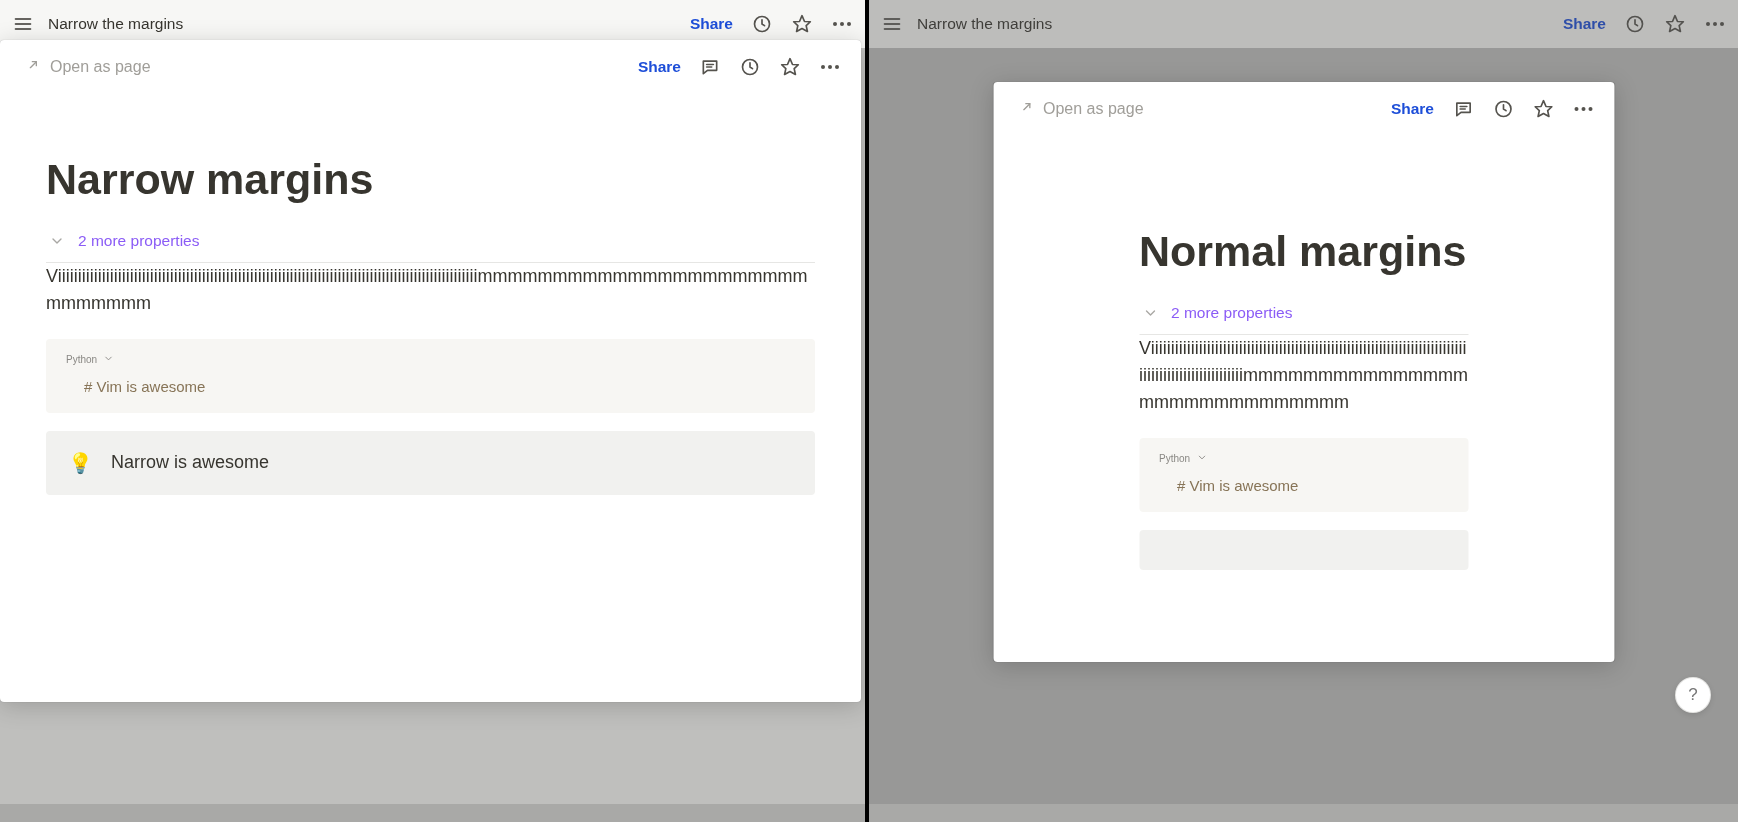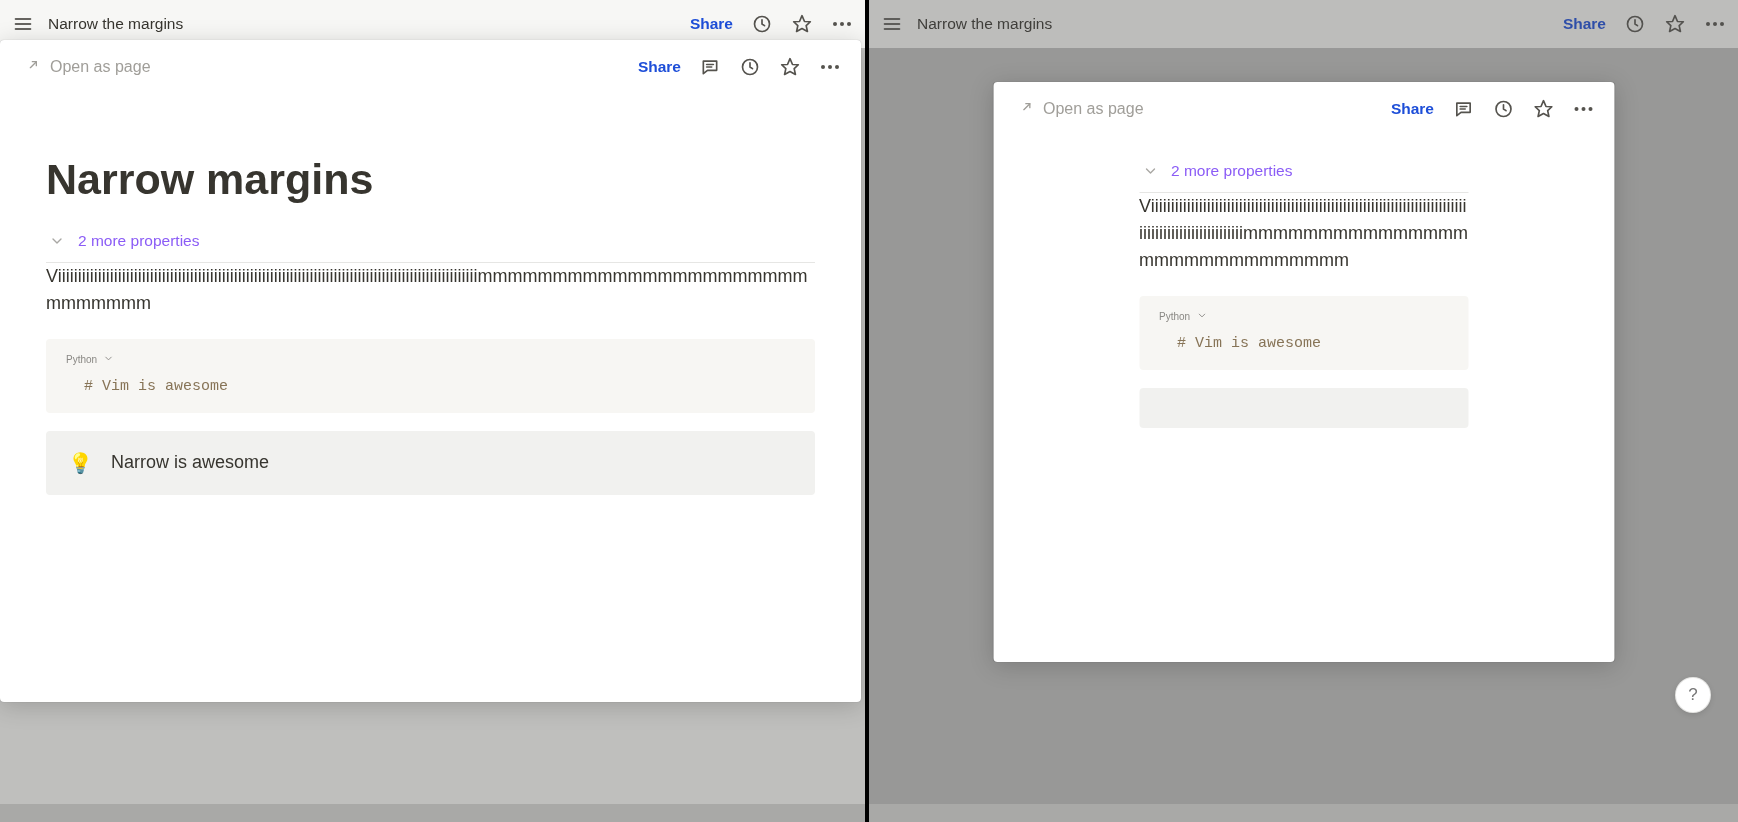--- a/index.html
+++ b/index.html
@@ -169,21 +169,21 @@
     }
     .code-lang {
       font-size:10px;
       color:#8a8884;
       display:flex;
       align-items:center;
       gap:6px;
     }
     .code-lang .chev-sm svg { stroke:#8a8884; }
     .code-content {
-      font-family: Liberation Mono, monospace;
+      font-family: Liberation Sans, sans-serif;
       font-size:15px;
       color:#877457;
       margin-top:12px;
       padding-left: 18px;
     }
 
     .callout {
       margin-top:18px;
       background:#f1f1ef;
       border-radius:4px;
@@ -398,20 +398,21 @@
           </span>
         <span class="more-dots">
             <span></span>
             <span></span>
             <span></span>
           </span>
       </div>
     </div>
 
     <div class="page-body">
+      <h1 class="page-title">Normal margins</h1>
 
       <div class="more-props">
         <span class="icon chev">
             <svg width="16" height="16" viewBox="0 0 24 24">
               <polyline points="6 9 12 15 18 9"></polyline>
             </svg>
           </span>
         <span>2 more properties</span>
       </div>
       <div class="page-divider"></div>

